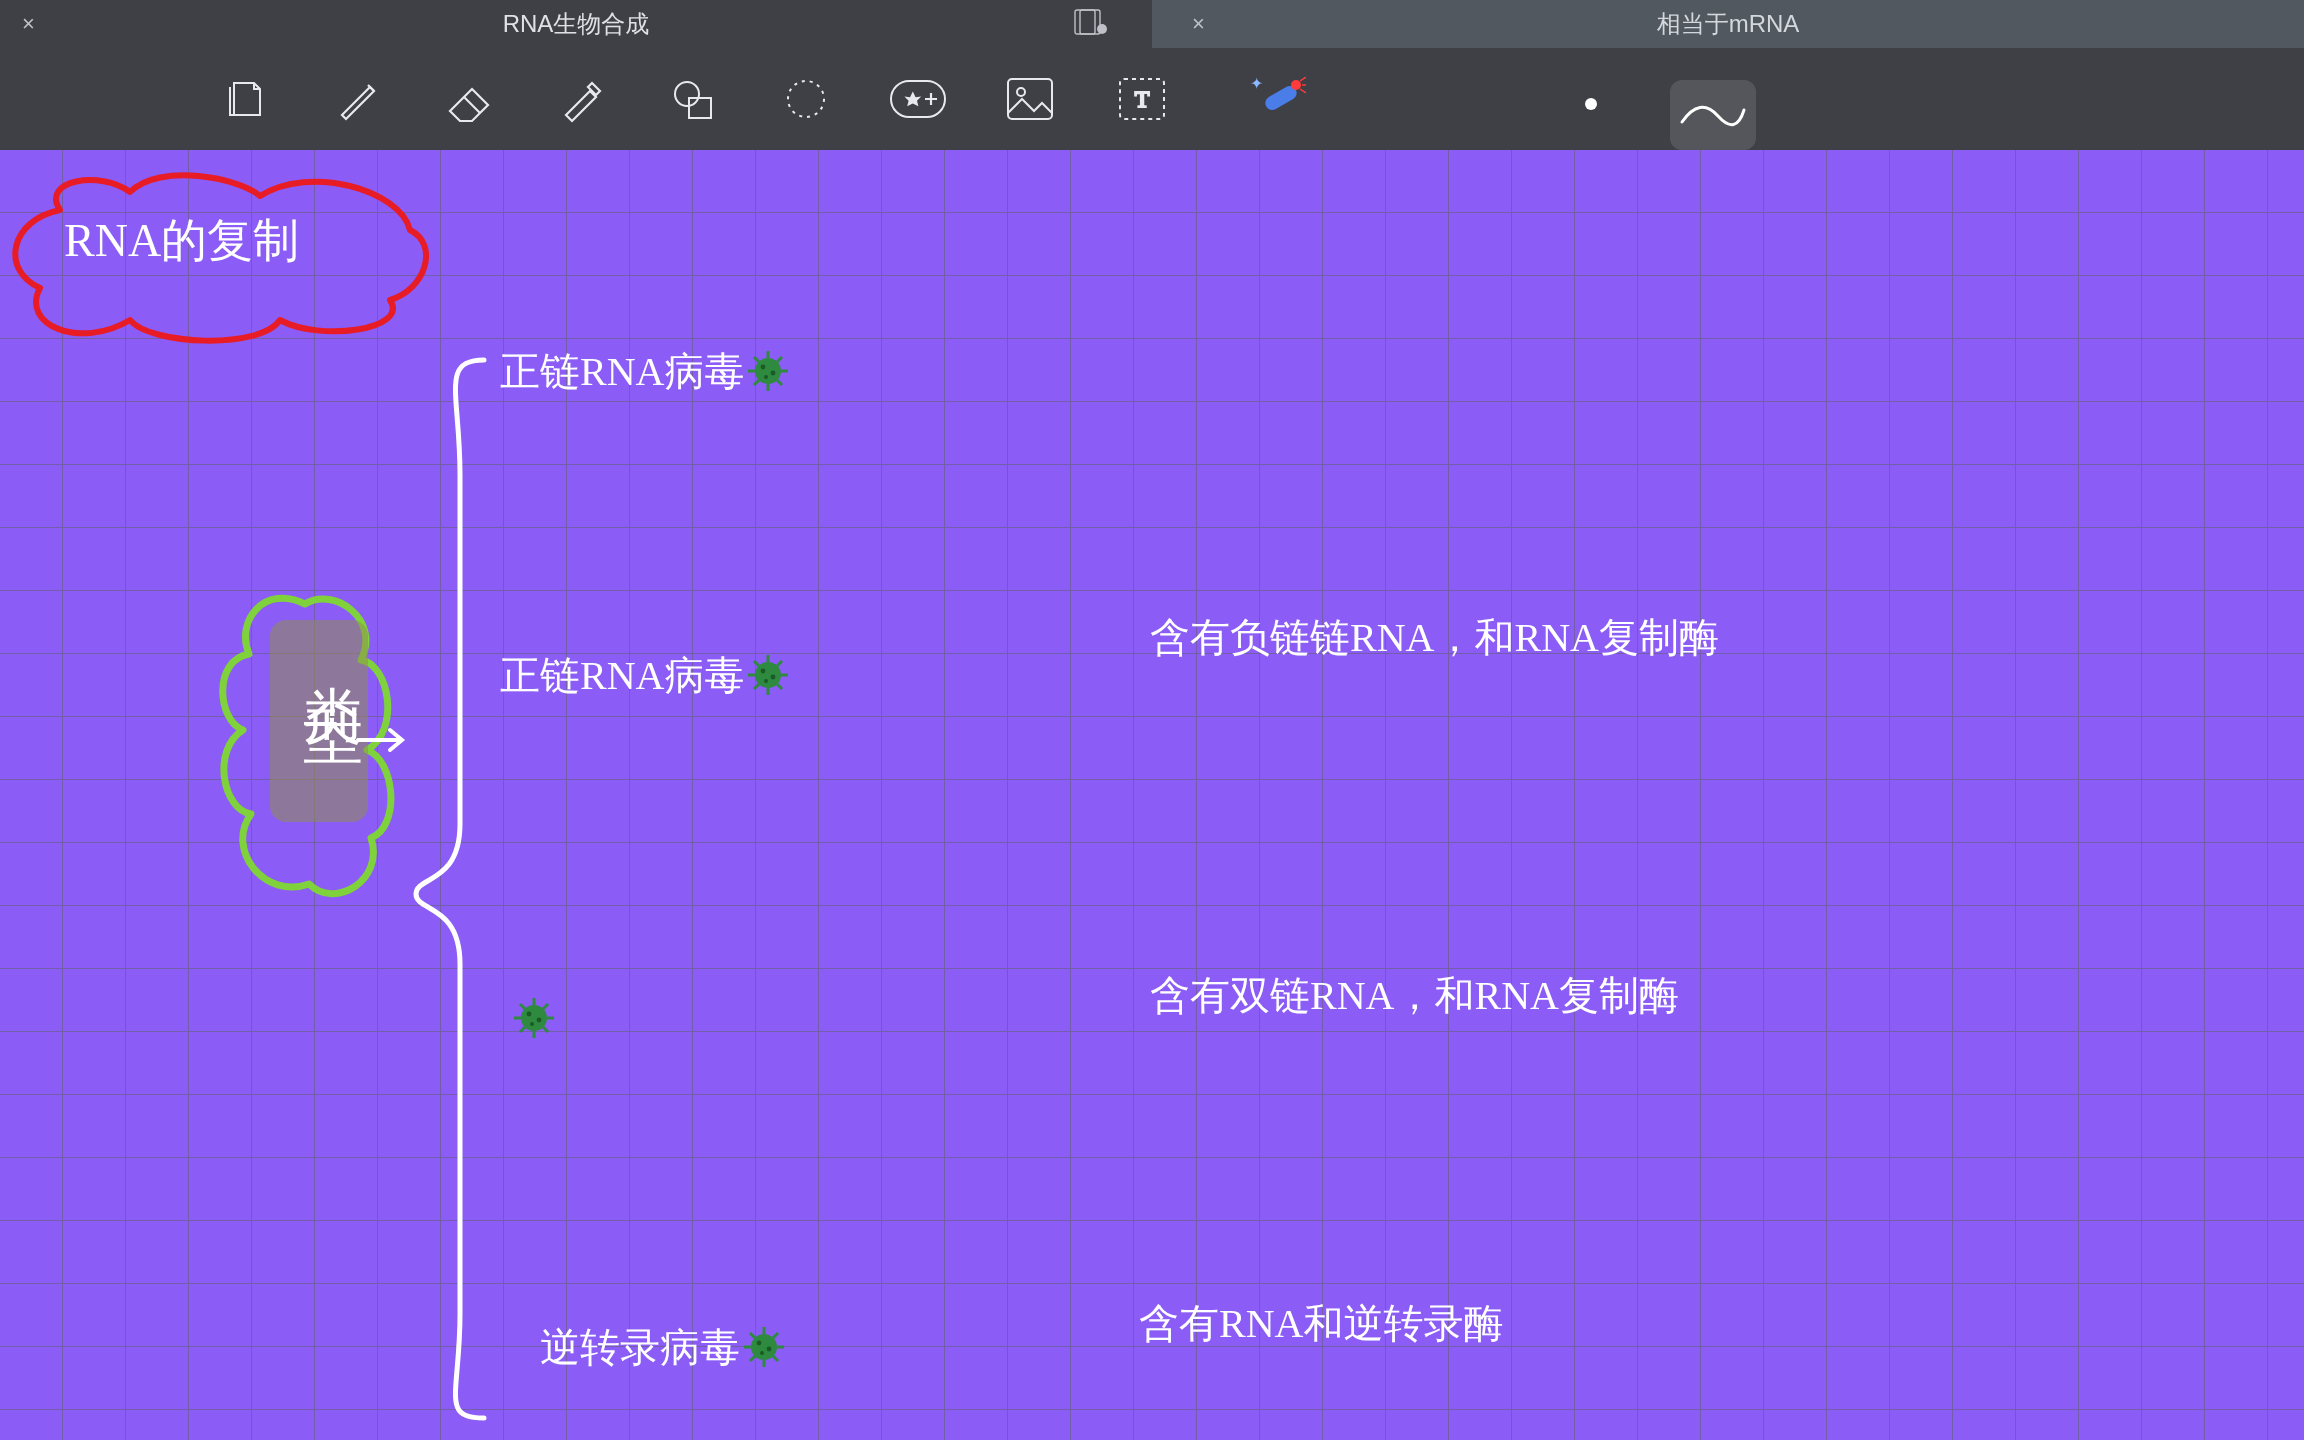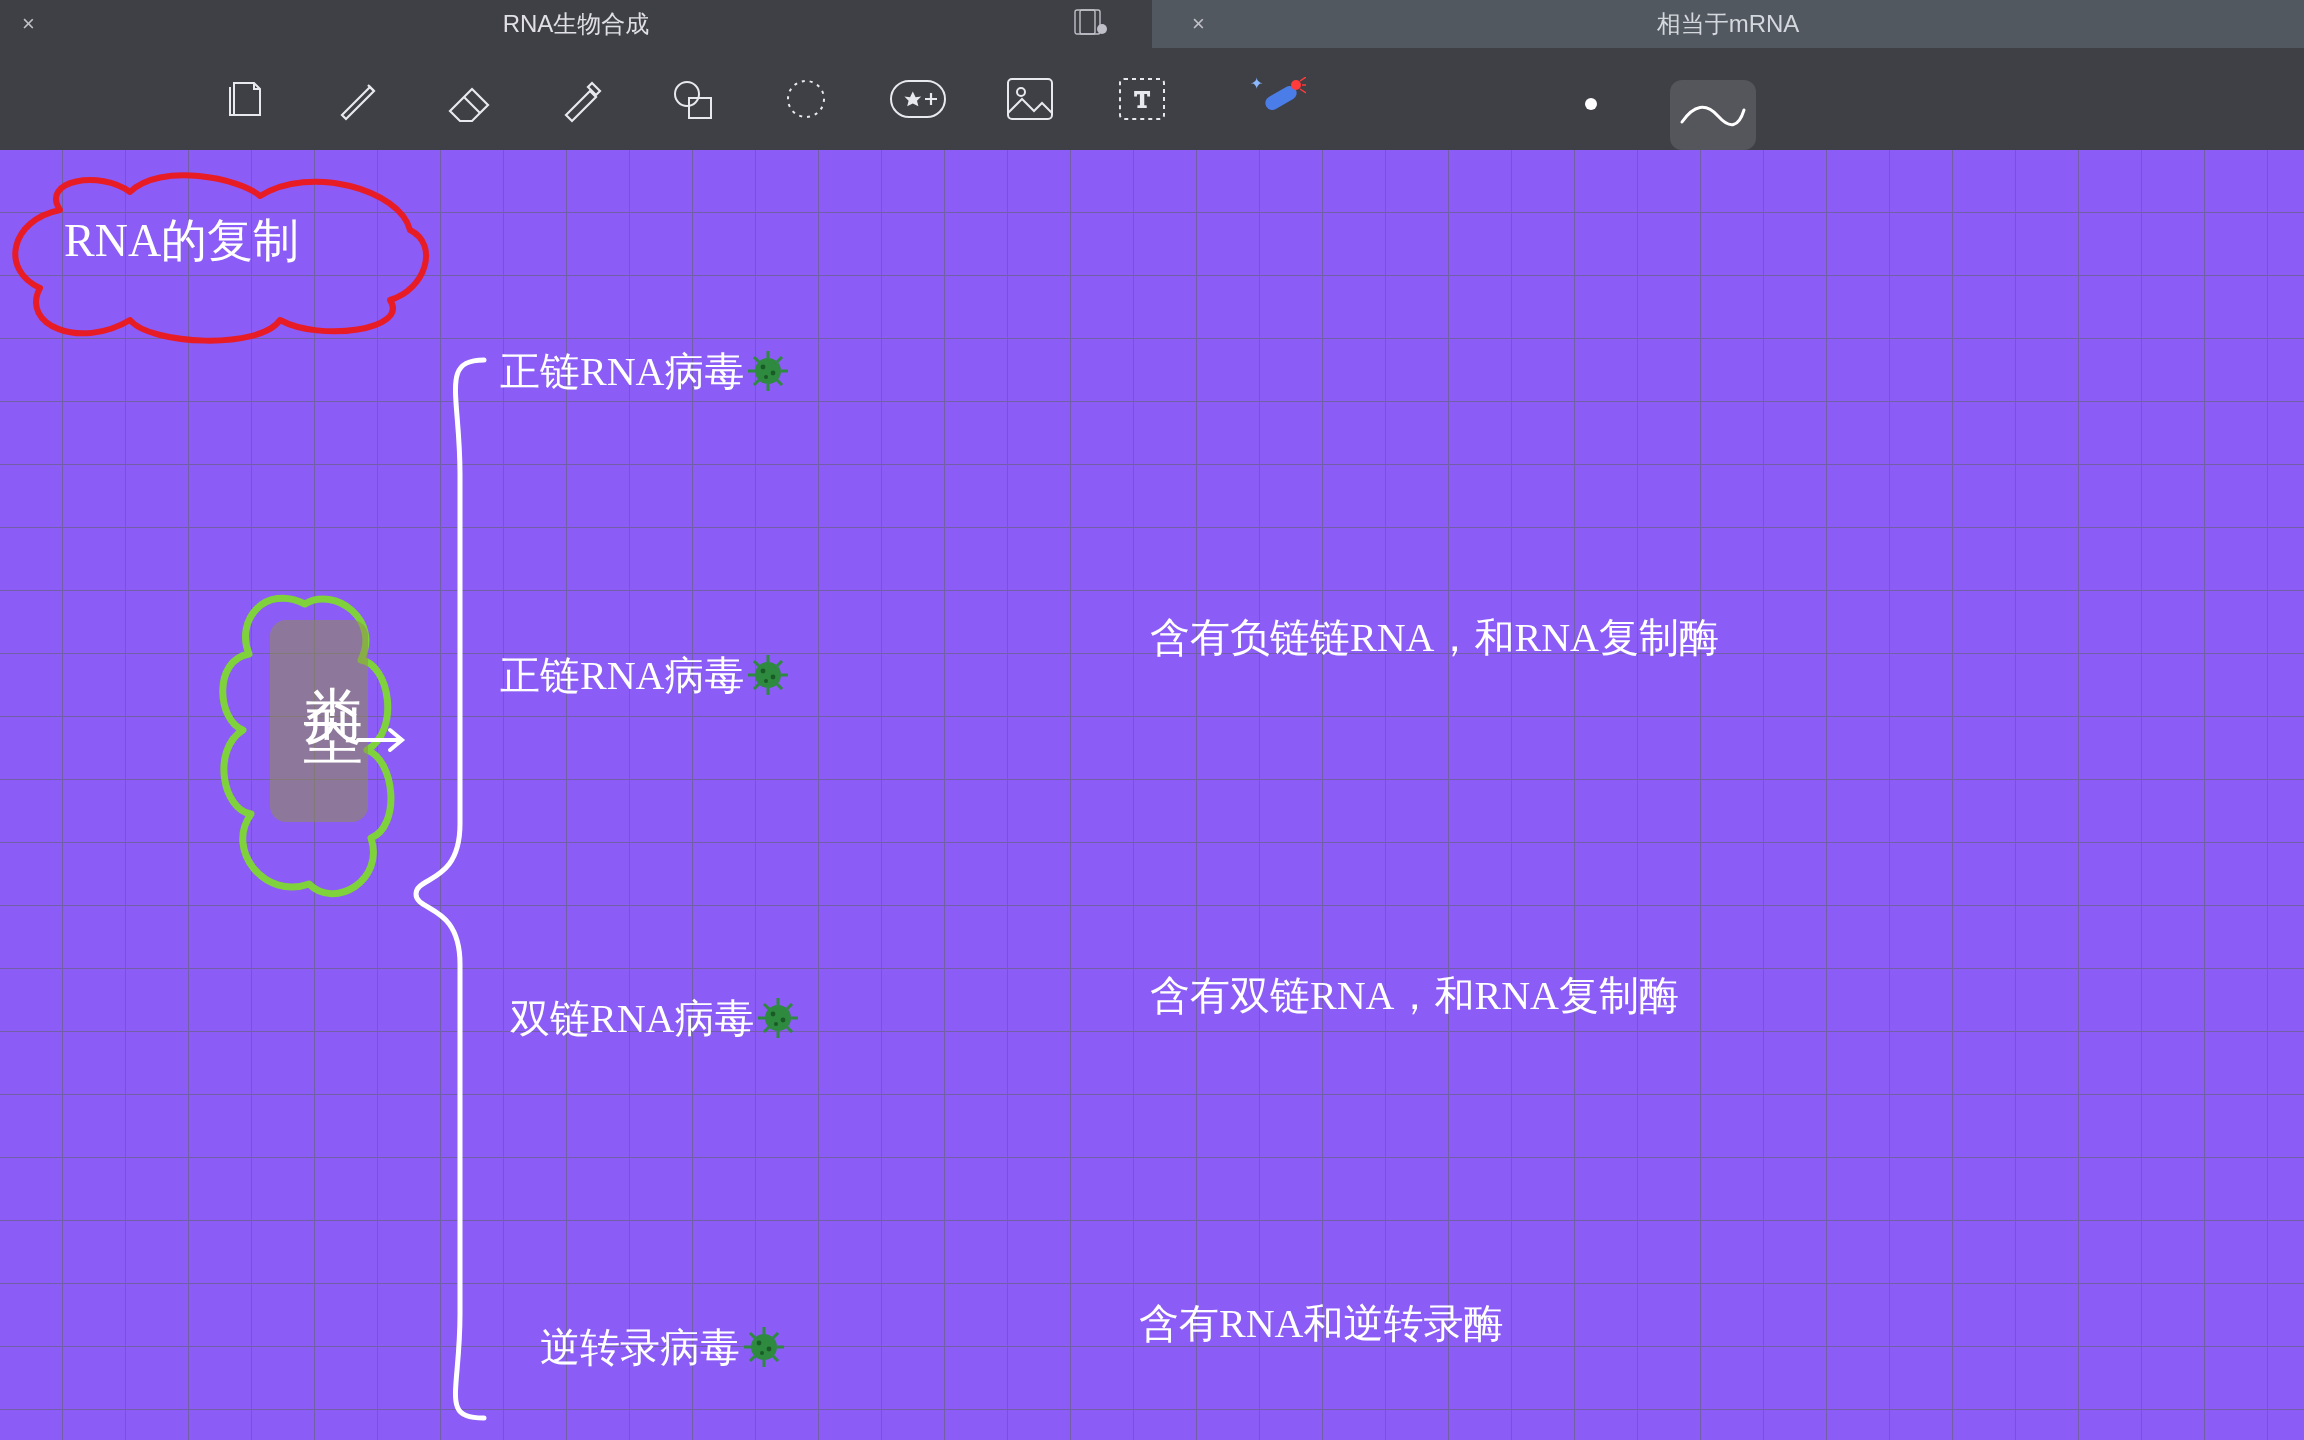--- a/index.html
+++ b/index.html
@@ -338,21 +338,21 @@
             <line x1="31" y1="13" x2="36" y2="8"></line>
           </g>
           <circle cx="17" cy="18" r="2.4" fill="#1a5a27"></circle>
           <circle cx="27" cy="24" r="2.4" fill="#1a5a27"></circle>
           <circle cx="20" cy="28" r="2" fill="#1a5a27"></circle>
         </svg></span>
   </span>
   <span class="hand-text" style="left:1150px; top:462px; width:660px">含有负链链RNA，和RNA复制酶</span>
 
   <span class="hand-text" style="left:510px; top:843px">
-    <span>双链RNA病毒</span><span class="virus-icon"><svg viewBox="0 0 44 44">
+    <span class="virus-icon"><svg viewBox="0 0 44 44">
           <circle cx="22" cy="22" r="13" fill="#2d8a3e"></circle>
           <g stroke="#2d8a3e" stroke-width="3">
             <line x1="22" y1="2" x2="22" y2="9"></line>
             <line x1="22" y1="35" x2="22" y2="42"></line>
             <line x1="2" y1="22" x2="9" y2="22"></line>
             <line x1="35" y1="22" x2="42" y2="22"></line>
             <line x1="8" y1="8" x2="13" y2="13"></line>
             <line x1="31" y1="31" x2="36" y2="36"></line>
             <line x1="8" y1="36" x2="13" y2="31"></line>
             <line x1="31" y1="13" x2="36" y2="8"></line>

